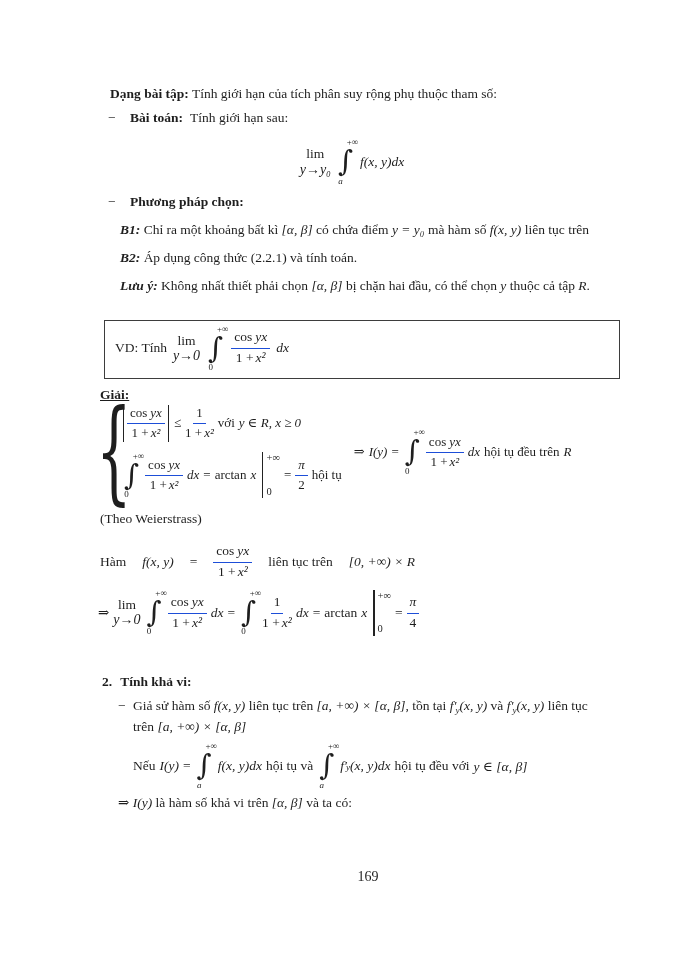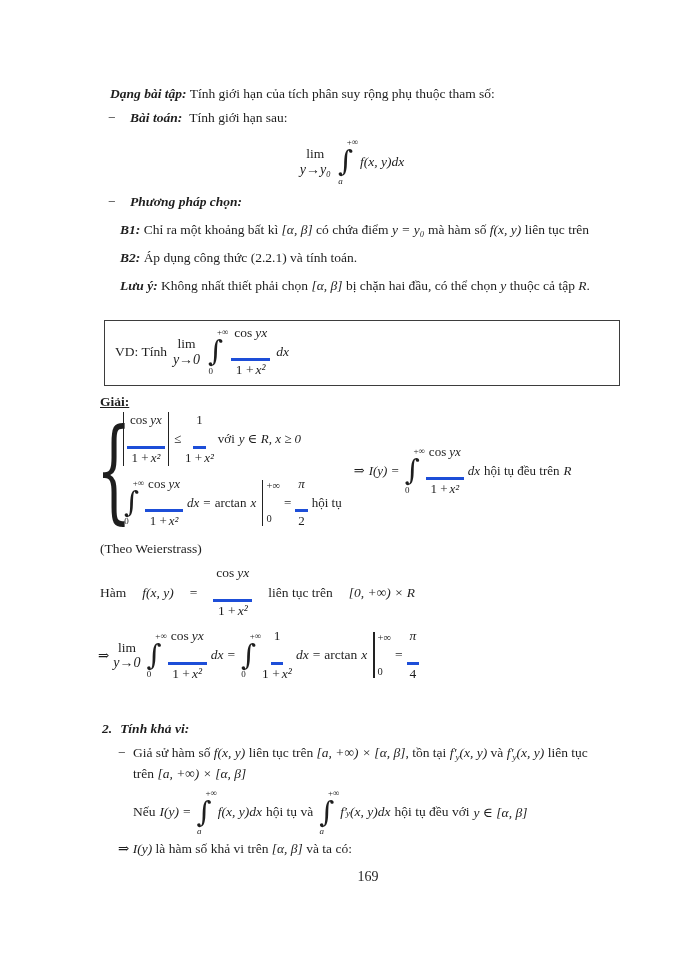--- a/index.html
+++ b/index.html
@@ -1,21 +1,21 @@
 <!DOCTYPE html>
 <html><head>
 <meta charset="utf-8">
 <style>
   html,body{margin:0;padding:0;background:#ffffff;}
   .page{position:relative;width:700px;height:960px;background:#ffffff;
         font-family:"Liberation Serif","DejaVu Serif",serif;font-size:13.5px;
         color:#1e1e1e;overflow:hidden;}
   .content{padding:86px 56px 0 100px;}
   p{margin:0;}
-  .bi{font-weight:700;font-style:italic;}
+  .bi{font-weight:700;}
   .m{font-style:italic;}
   .up{font-style:normal;}
   .dash{display:inline-block;width:22px;}
   .intro{margin-left:10px;white-space:nowrap;}
   .bullet{margin-top:8px;margin-left:8px;white-space:nowrap;}
   .bullet .lbl{margin-right:4px;}
   .bpara{margin-left:20px;margin-top:12px;white-space:nowrap;}
   .r-n{font-style:normal;}
   .r-bi{font-weight:700;font-style:italic;}
   .r-m{font-style:italic;}
@@ -25,34 +25,34 @@
   .display-eq{display:flex;justify-content:center;align-items:center;gap:5px;margin:12px 40px 8px 0;}
   .limgrp{display:inline-flex;flex-direction:column;align-items:center;line-height:1;text-align:center;}
   .limgrp .w{line-height:1;}
   .limgrp .s{font-size:14px;font-style:italic;margin-top:2px;}
   .intgrp{display:inline-flex;flex-direction:column;align-items:center;line-height:1;margin:0 2px;}
   .intgrp .bnd{font-size:9px;line-height:1;}
   .intgrp .upb{transform:translateX(7px);}
   .intgrp .lob{transform:translateX(-5px);}
   .intgrp .sgn{font-family:"DejaVu Serif",serif;font-size:29px;line-height:0.95;padding:1px 0;}
   .frac{display:inline-flex;flex-direction:column;align-items:center;line-height:1.25;}
-  .frac .fn{display:flex;gap:3px;border-bottom:3px solid #1d4ed8;padding:0 3px 17px;justify-content:center;}
+  .frac .fn{display:flex;gap:3px;border-bottom:1px solid #1d4ed8;padding:0 3px 2px;justify-content:center;}
   .frac .fd{display:flex;gap:2px;padding-top:1px;}
   .absgrp{display:inline-flex;align-items:center;border-left:1.3px solid #222;border-right:1.3px solid #222;padding:0 3px;margin:0 1px;}
   .evalgrp{display:inline-flex;align-items:center;margin-left:2px;}
   .ebar{width:1.3px;height:46px;background:#222;}
   .ebnds{display:flex;flex-direction:column;justify-content:space-between;height:44px;font-size:10.5px;padding-left:3px;line-height:1;}
   .vd-box{border:1.5px solid #3d3d3d;margin:26px 0 0 4px;padding:4px 10px 6px;display:flex;align-items:center;gap:6px;width:516px;box-sizing:border-box;}
   .giai{margin-top:8px;margin-left:0;font-weight:700;text-decoration:underline;}
   .sys{display:flex;align-items:center;white-space:nowrap;font-size:13px;margin-top:2px;}
   .sys-brace{font-family:"DejaVu Serif",serif;font-size:112px;line-height:0.8;transform:scaleX(0.5);transform-origin:left center;width:26px;display:inline-block;margin-left:-4px;font-weight:300;}
   .sys-rows{display:flex;flex-direction:column;gap:10px;}
   .sys-right{display:flex;align-items:center;gap:4px;margin-left:12px;}
   .theo{margin-top:12px;}
-  .ham{margin-top:8px;gap:16px;}
+  .ham{margin-top:16px;gap:16px;}
   .vay{margin-top:12px;}
   .final{margin-top:8px;margin-left:-2px;}
   .sec-head{margin-top:38px;margin-left:2px;display:flex;gap:8px;}
   .assume{margin-left:18px;margin-top:6px;}
   .assume .line{white-space:nowrap;line-height:1.55;}
   .assume .cont{margin-left:15px;}
   .neu{margin-left:33px;margin-top:4px;}
   .concl{margin-left:18px;margin-top:4px;white-space:nowrap;}
   .pageno{position:absolute;top:869px;left:18px;width:100%;text-align:center;font-size:14px;}
 </style>

